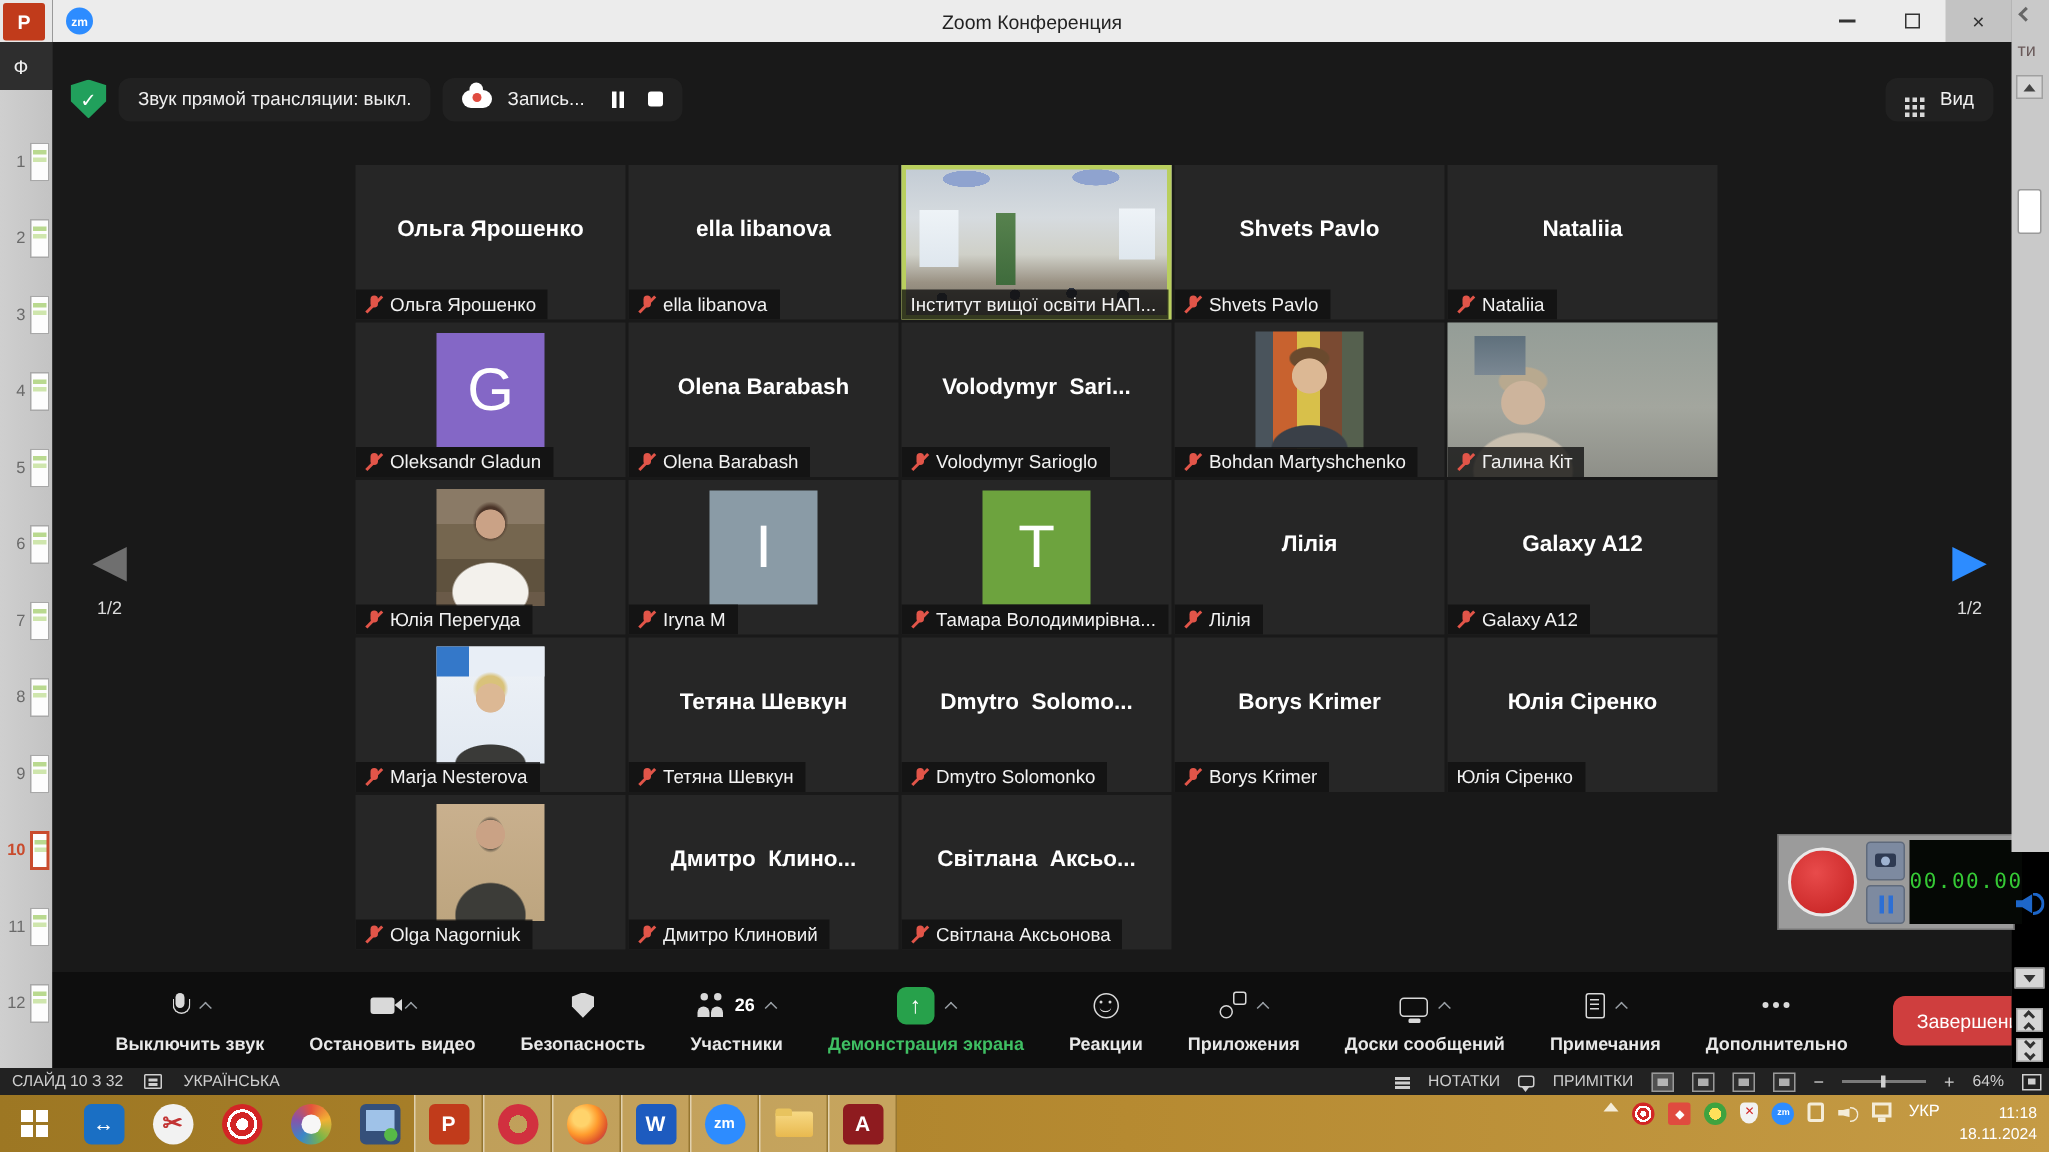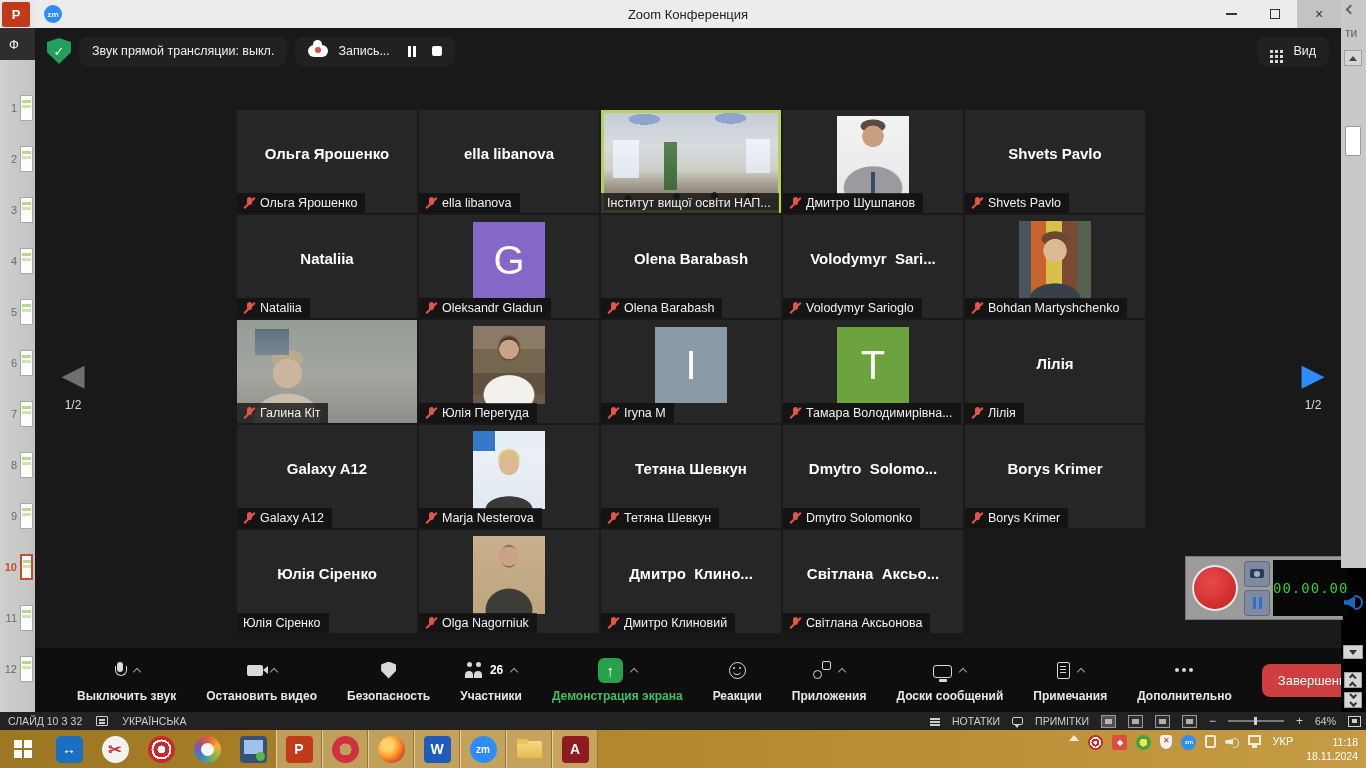--- a/index.html
+++ b/index.html
@@ -68,21 +68,21 @@
   #window-title { position:absolute; left:0; right:0; text-align:center; font-size:13px; color:#222; }
   #win-controls { margin-left:auto; display:flex; height:28px; }
   .winbtn { width:44px; height:28px; display:flex; align-items:center; justify-content:center; cursor:pointer; }
   .winbtn .mini { width:11px; height:2px; background:#333; }
   .winbtn .maxi { width:10px; height:10px; border:1.5px solid #333; }
   .winbtn.close { background:#c3c3c3; font-size:14px; color:#333; }
 
   #zcontent { position:absolute; left:0; top:28px; width:1306px; height:684px; background:#191919; overflow:hidden; }
 
   
-  #ztop { position:absolute; left:12px; right:12px; top:8px; height:30px; display:flex; align-items:center; gap:8px; }
+  #ztop { position:absolute; left:12px; right:12px; top:23px; height:30px; display:flex; align-items:center; gap:8px; }
   .shield-badge { width:24px; height:26px; background:#21a05c; clip-path:polygon(50% 0,100% 15%,100% 55%,50% 100%,0 55%,0 15%);
     display:flex; align-items:center; justify-content:center; color:#fff; font-size:13px; }
   .shield-badge::after { content:"✓"; }
   .pill { background:rgba(34,34,34,.92); border-radius:8px; height:29px; display:flex; align-items:center;
     padding:0 13px; gap:10px; color:#f0f0f0; font-size:12.5px; }
   .i-cloud { width:20px; height:12px; background:#fff; border-radius:7px; position:relative; }
   .i-cloud::before { content:""; position:absolute; top:-5px; left:5px; width:9px; height:9px; background:#fff; border-radius:50%; }
   .i-cloud::after { content:""; position:absolute; top:2px; left:7px; width:6px; height:6px; background:#e04b3f; border-radius:50%; }
   .i-pause { width:8px; height:11px; border-left:3px solid #fff; border-right:3px solid #fff; margin-left:8px; cursor:pointer; }
   .i-stop { width:10px; height:10px; background:#fff; border-radius:2px; margin-left:6px; cursor:pointer; }
@@ -391,27 +391,20 @@
             <span class="chip-mic"></span>
             <span>ella libanova</span>
           </div>
         </div>
         <div class="tile active-speaker v-classroom">
           <div class="chip">
             <span>Інститут вищої освіти НАП...</span>
           </div>
         </div>
         <div class="tile">
-          <div class="photo-avatar p-man-suit"></div>
-          <div class="chip">
-            <span class="chip-mic"></span>
-            <span>Дмитро Шушпанов</span>
-          </div>
-        </div>
-        <div class="tile">
           <div class="center-name">Shvets Pavlo</div>
           <div class="chip">
             <span class="chip-mic"></span>
             <span>Shvets Pavlo</span>
           </div>
         </div>
         <div class="tile">
           <div class="center-name">Nataliia</div>
           <div class="chip">
             <span class="chip-mic"></span>

